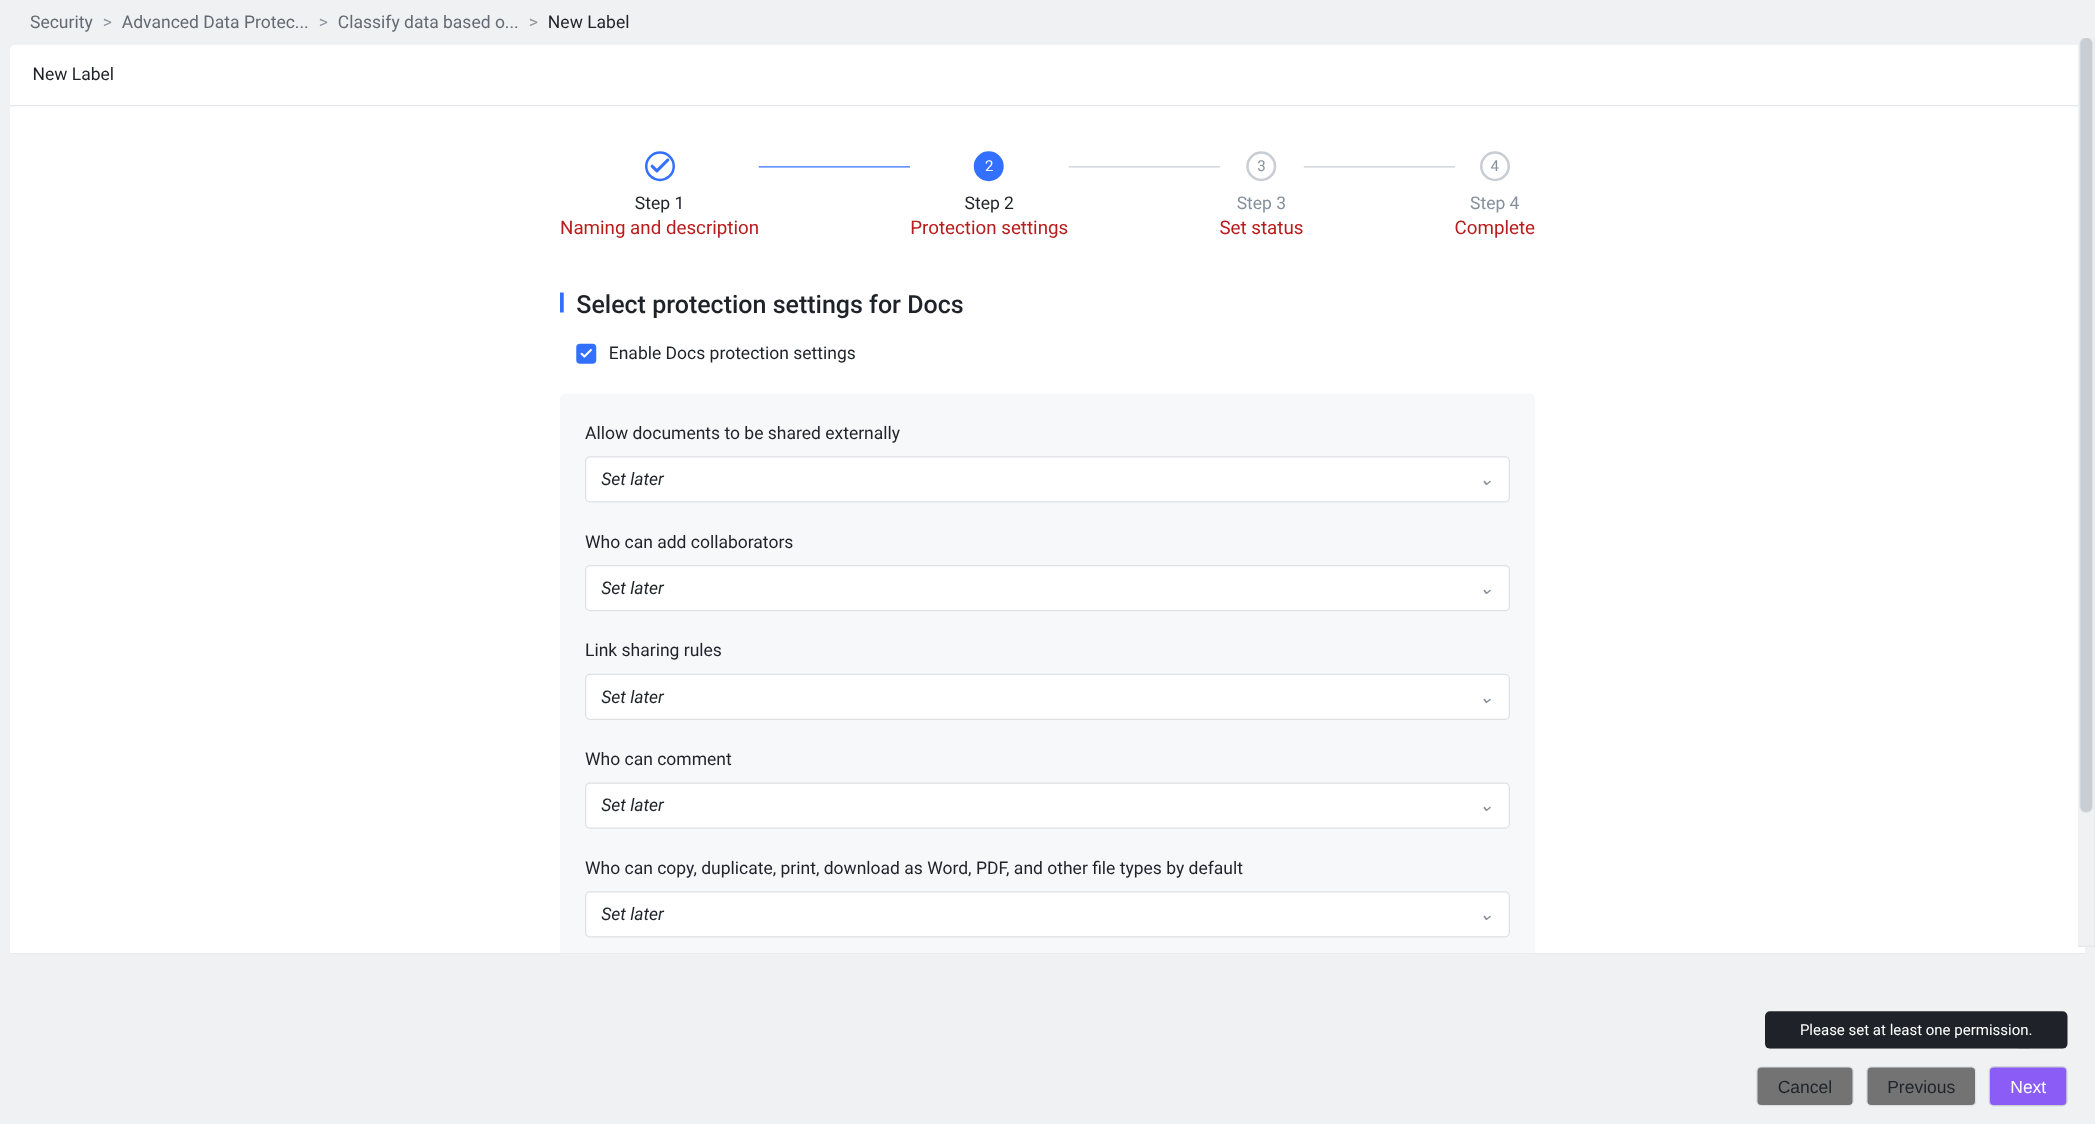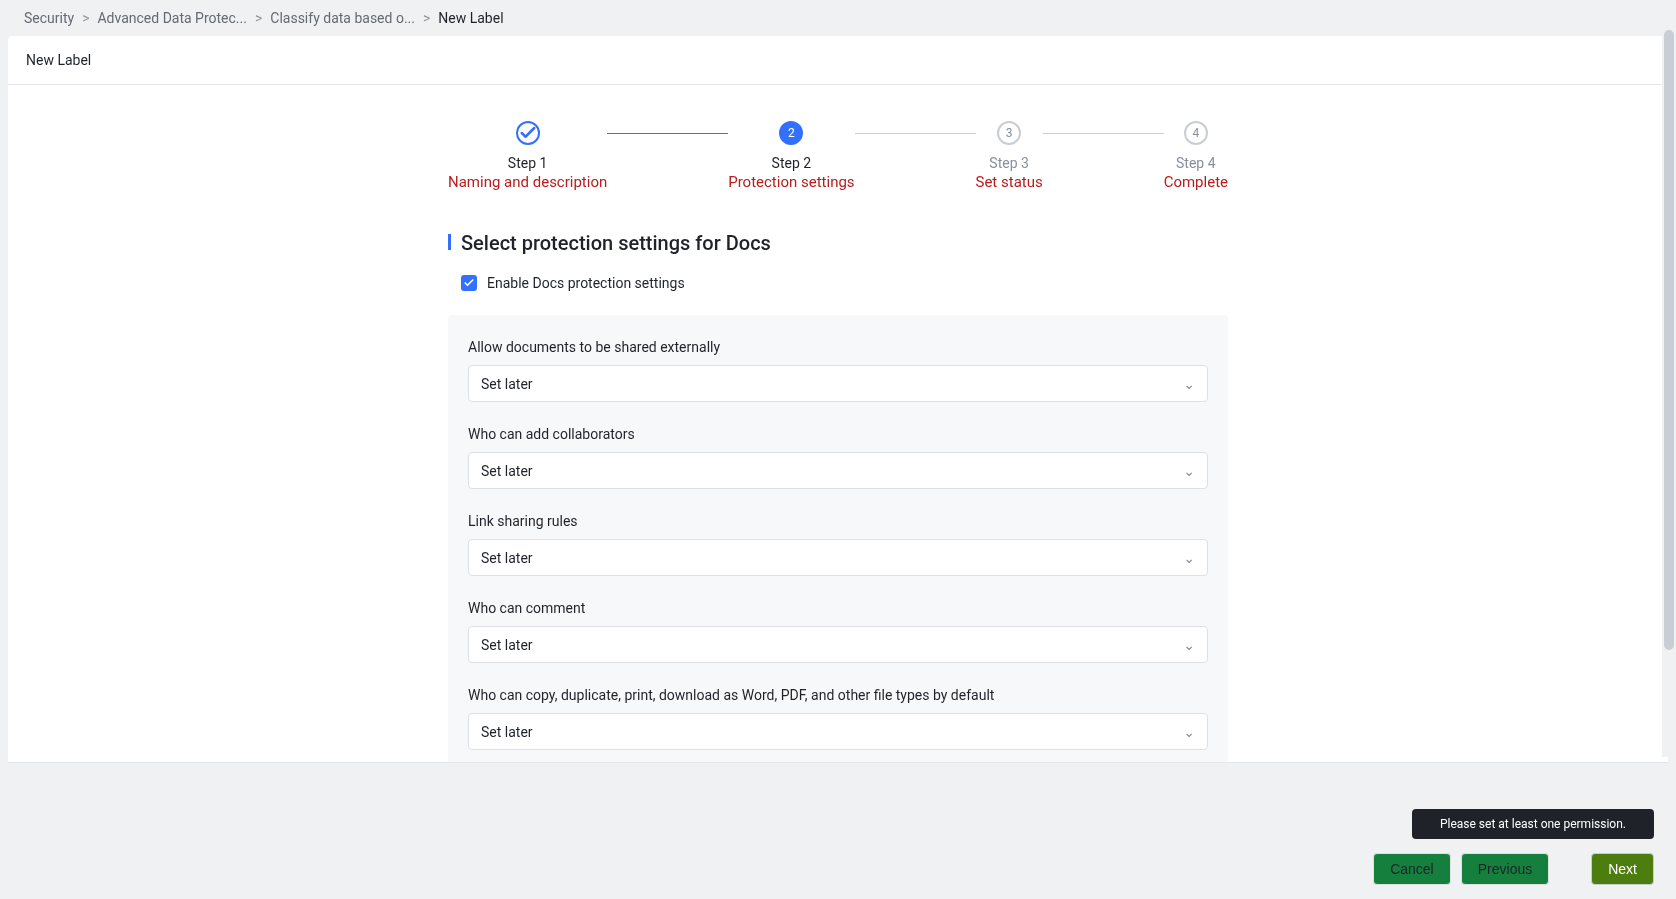--- a/index.html
+++ b/index.html
@@ -128,52 +128,52 @@
   border: 1px solid #dee0e3;
   border-radius: 4px;
   height: 37px;
   display: flex;
   align-items: center;
   justify-content: space-between;
   padding: 15px 12px;
   cursor: pointer;
   font-size: 14px;
   color: #1f2329;
+  font-style: italic;
 }
 .select-chevron { color: #86909c; }
 .footer {
   position: absolute;
   bottom: 0;
   left: 0;
   right: 0;
   display: flex;
   justify-content: flex-end;
   align-items: center;
   gap: 10px;
   padding: 14px 22px;
   background: #f0f1f3;
 }
 .btn {
   height: 32px;
   padding: 0 16px;
   border-radius: 4px;
   border: 1px solid #dee0e3;
-  background: #15803d;
+  background: #737373;
   font-size: 14px;
   color: #1f2329;
   cursor: pointer;
   display: flex;
   align-items: center;
 }
 .btn.disabled {
-  background: #4d7c0f;
+  background: #8b5cf6;
   border-color: #c9cdd4;
   color: #fff;
   cursor: not-allowed;
-  margin-left: 32px;
 }
 .tooltip {
   position: absolute;
   bottom: 60px;
   right: 22px;
   background: #1f2329;
   color: #fff;
   font-size: 12px;
   padding: 8px 28px;
   border-radius: 4px;

